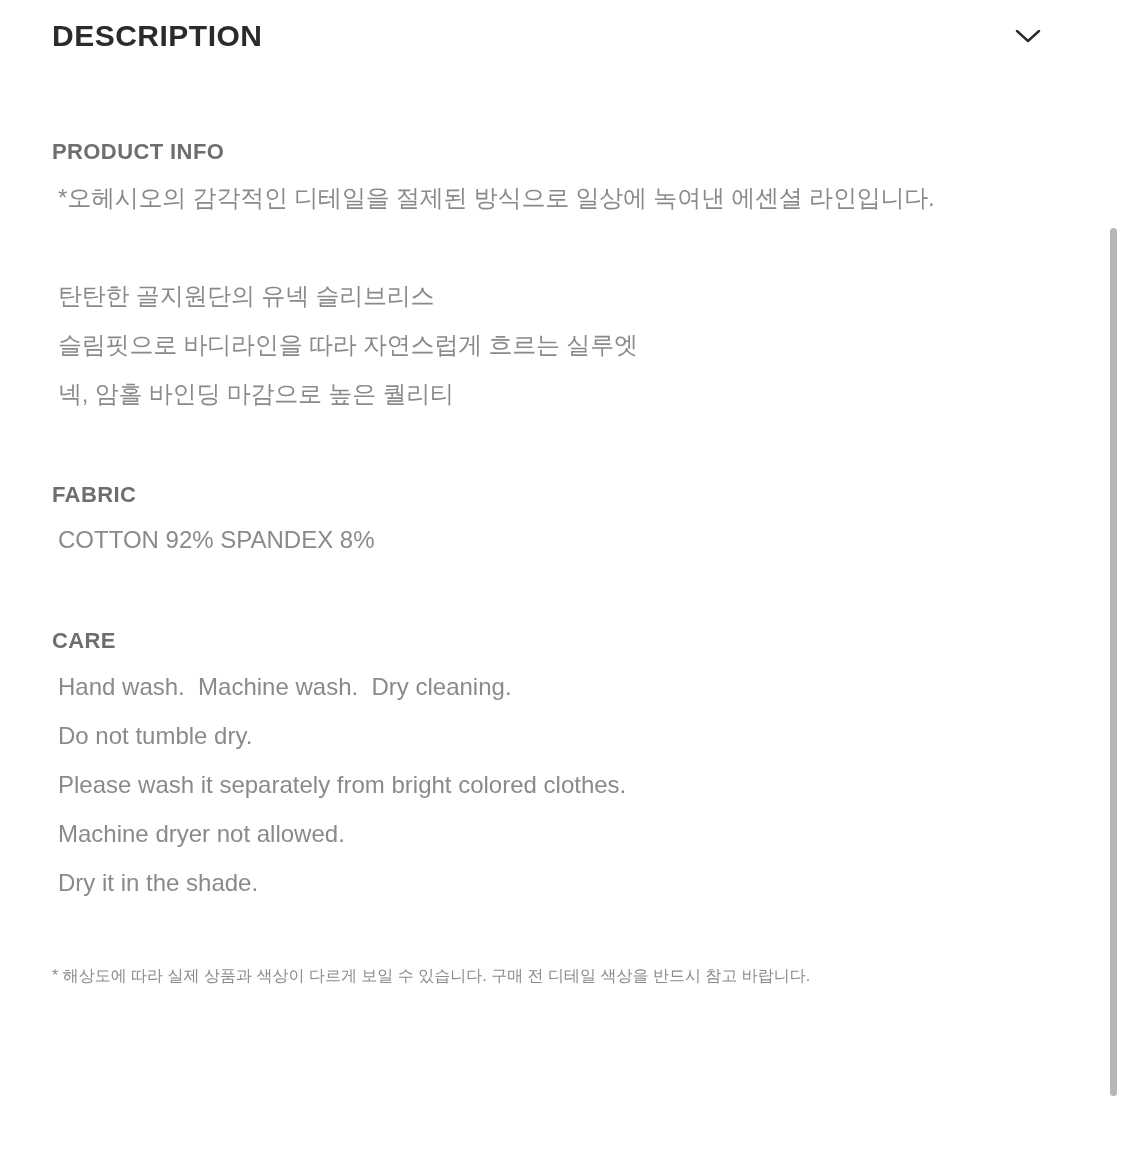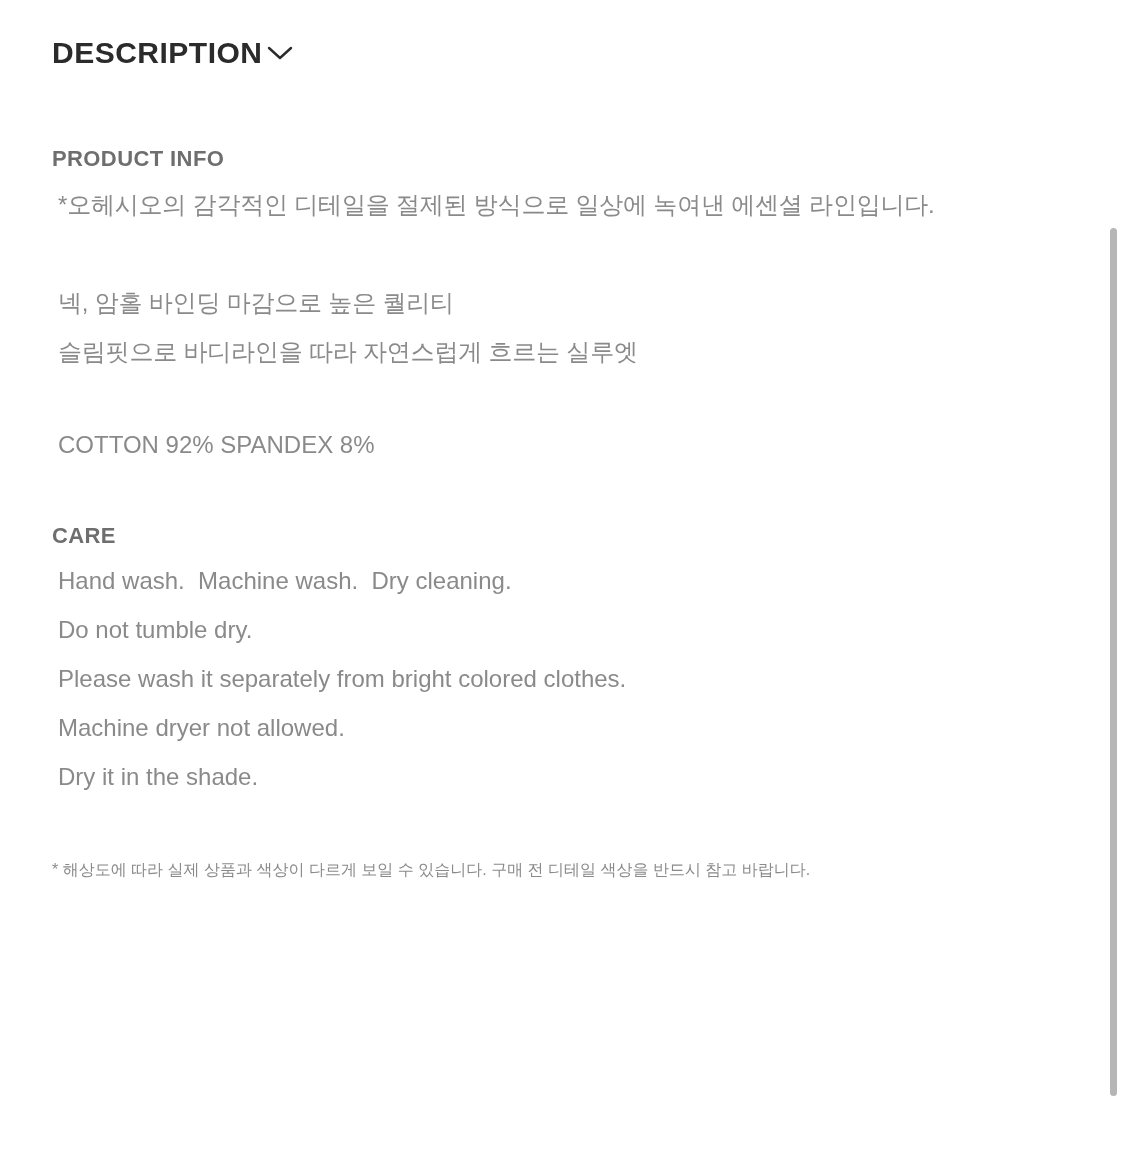--- a/index.html
+++ b/index.html
@@ -21,21 +21,22 @@
     width: 1125px;
     height: 1156px;
     box-sizing: border-box;
     padding: 0 52px;
   }
 
   
   .section-header {
     display: flex;
     align-items: center;
-    padding-top: 24px;
+    justify-content: space-between;
+    padding-top: 7px;
     height: 58px;
   }
   .section-title {
     font-size: 30px;
     font-weight: 700;
     letter-spacing: 0.5px;
     color: #2b2b2b;
     line-height: 1;
   }
   .chevron {
@@ -55,21 +56,21 @@
   }
 
   .block { margin-bottom: 0; }
 
   .block-title {
     font-size: 22px;
     font-weight: 700;
     color: #6e6e6e;
     letter-spacing: 0.4px;
     line-height: 1.35;
-    margin: 8px 0 6px 0;
+    margin: 18px 0 6px 0;
   }
 
   .line {
     font-size: 24px;
     line-height: 49px;
     color: #8a8a8a;
     font-weight: 400;
     white-space: pre-wrap;
     margin-left: 6px;
   }
@@ -118,27 +119,29 @@
       </svg>
     </div>
   </div>
 
   <div class="content">
 
     <div class="block">
       <div class="block-title">PRODUCT INFO</div>
       <div class="line ko">*오헤시오의 감각적인 디테일을 절제된 방식으로 일상에 녹여낸 에센셜 라인입니다.</div>
       <div class="gap"></div>
+      <div class="line ko">탄탄한 골지원단의 유넥 슬리브리스</div>
+      <div class="line ko">슬림핏으로 바디라인을 따라 자연스럽게 흐르는 실루엣</div>
       <div class="line ko">넥, 암홀 바인딩 마감으로 높은 퀄리티</div>
-      <div class="line ko">슬림핏으로 바디라인을 따라 자연스럽게 흐르는 실루엣</div>
     </div>
 
     <div class="gap-sm"></div>
 
     <div class="block">
+      <div class="block-title">FABRIC</div>
       <div class="line">COTTON 92% SPANDEX 8%</div>
     </div>
 
     <div class="gap-sm"></div>
 
     <div class="block">
       <div class="block-title">CARE</div>
       <div class="line">Hand wash.  Machine wash.  Dry cleaning.</div>
       <div class="line">Do not tumble dry.</div>
       <div class="line">Please wash it separately from bright colored clothes.</div>

